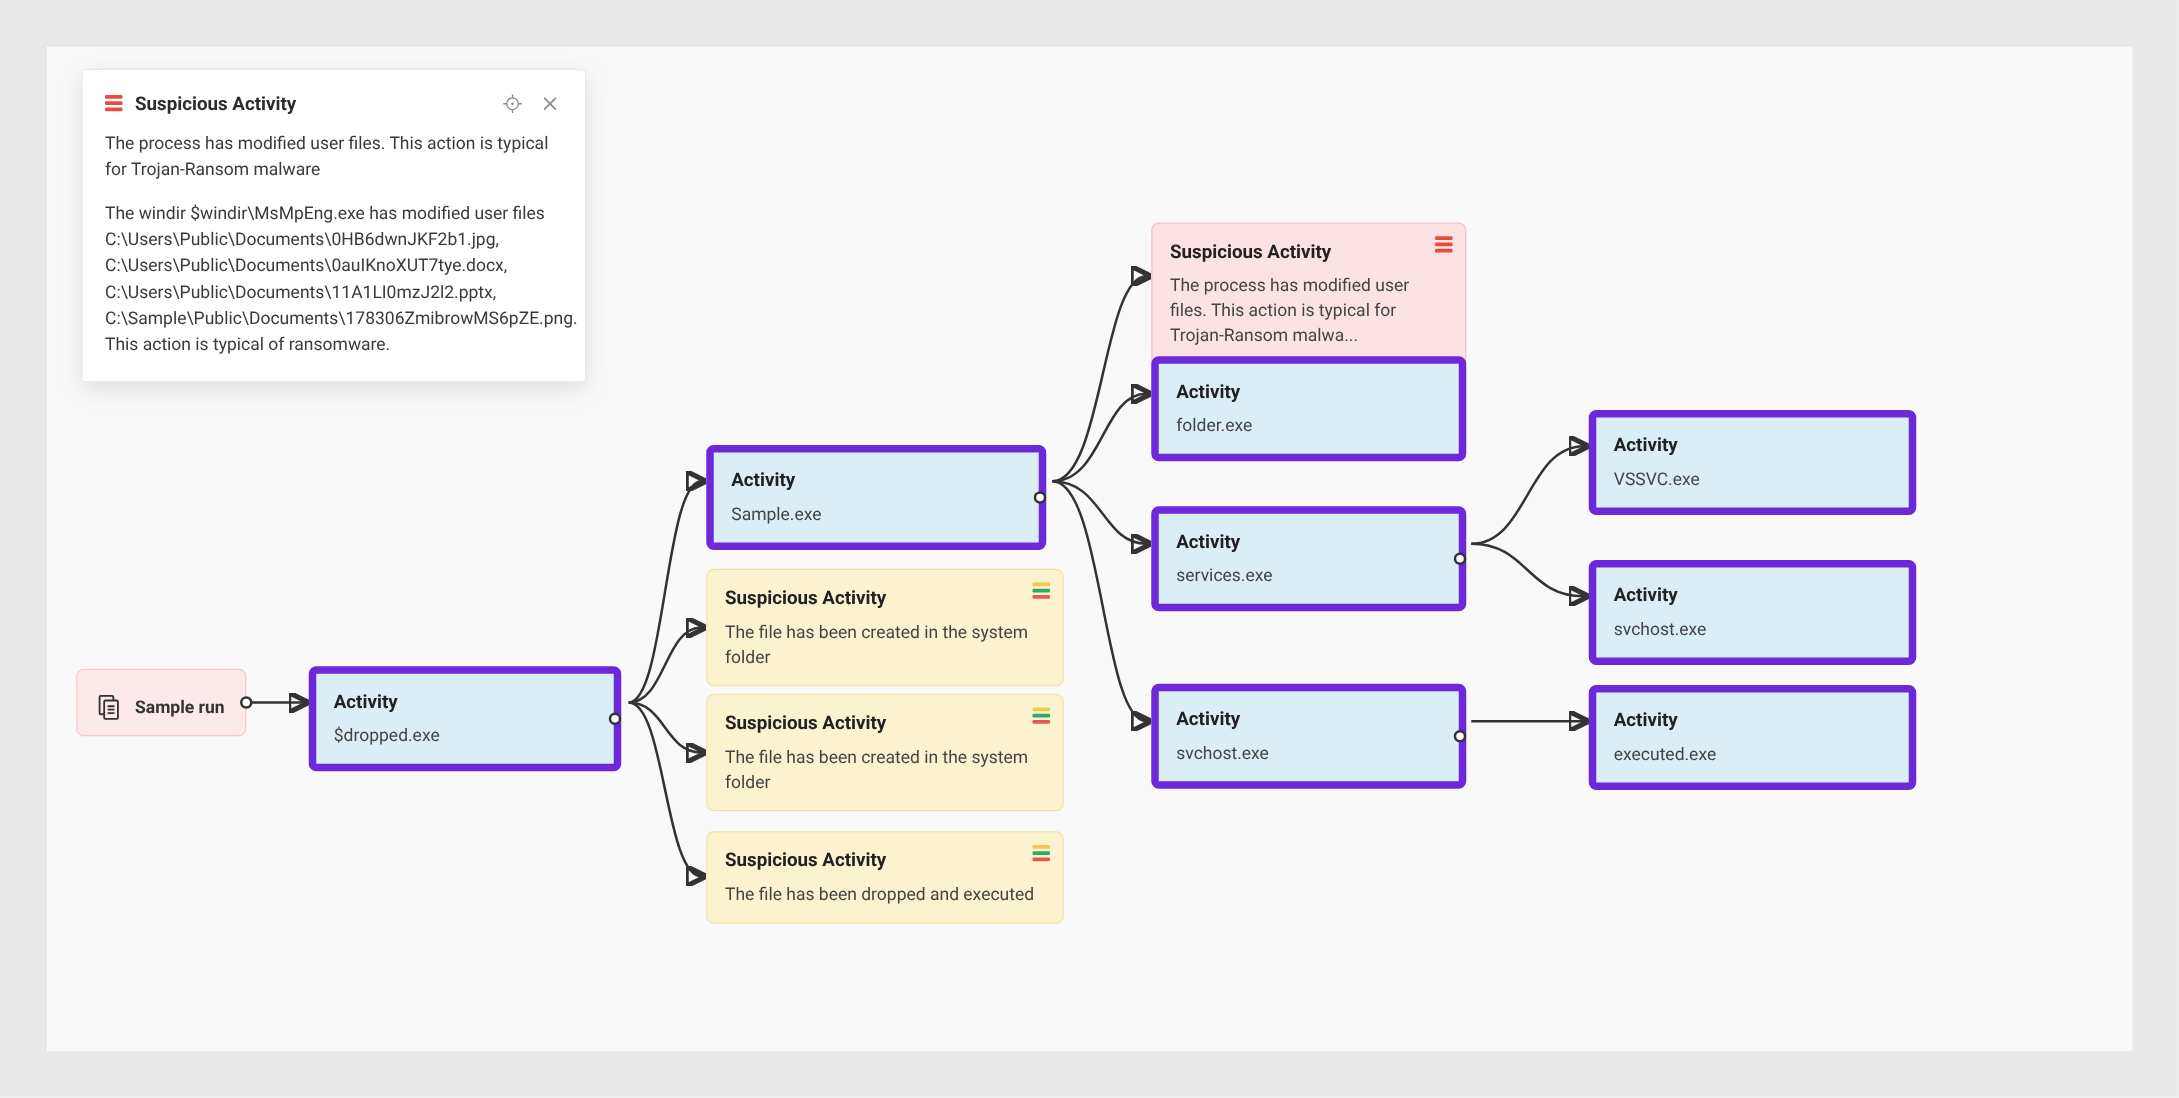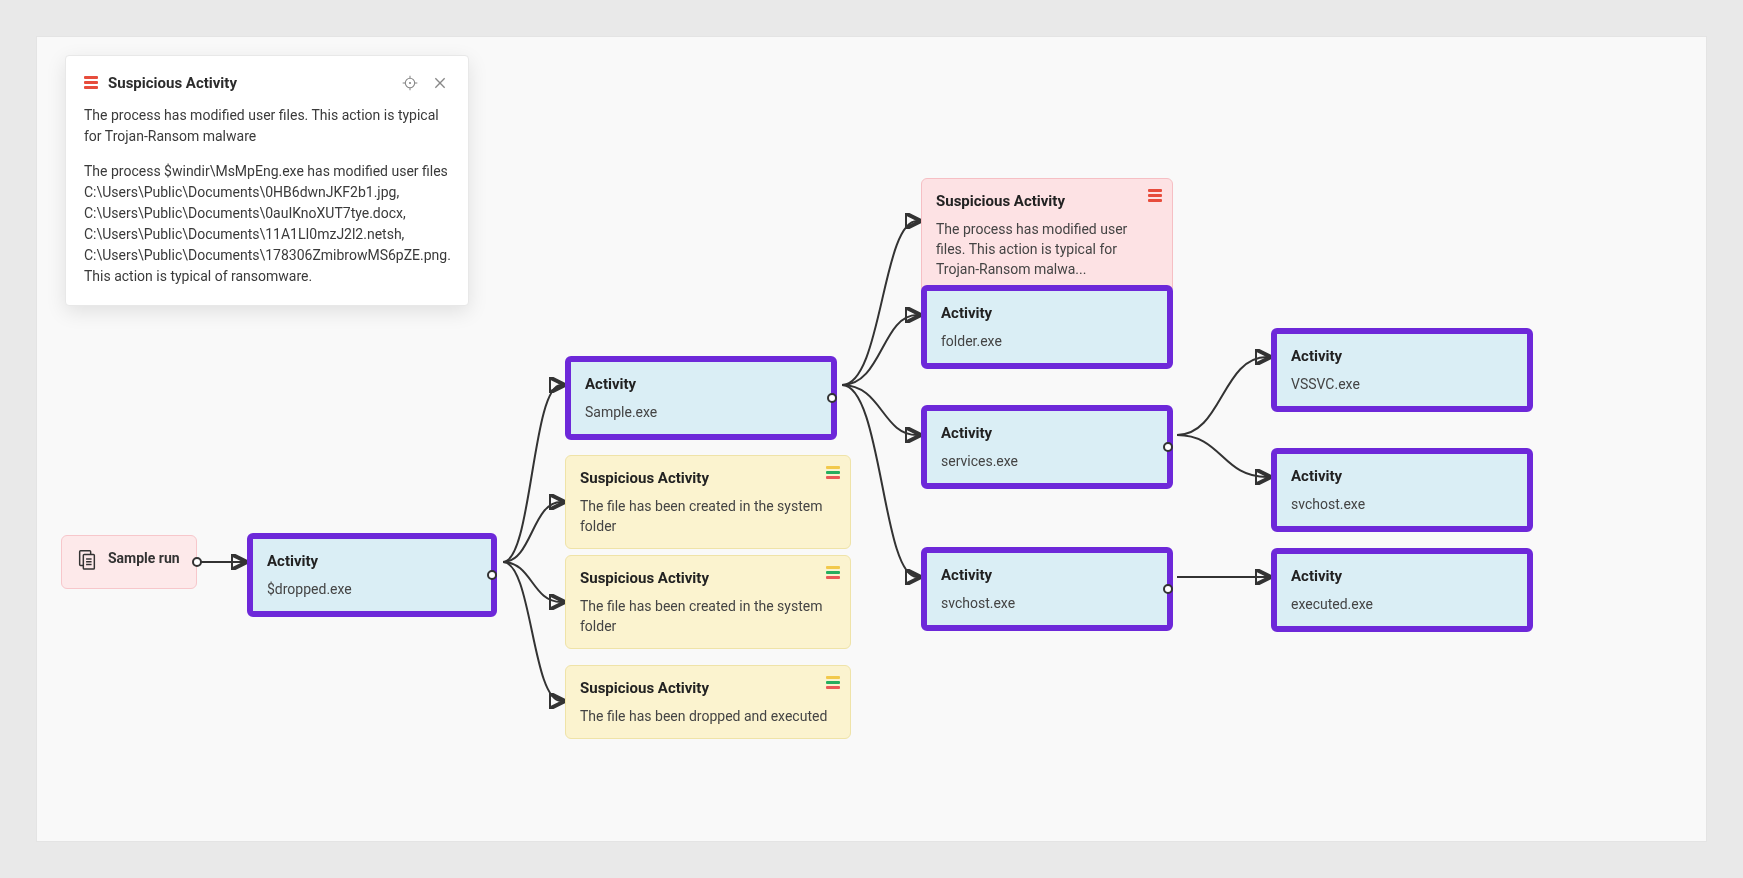--- a/index.html
+++ b/index.html
@@ -54,21 +54,21 @@
   }
   .node .sub {
     color: #444;
     margin-top: 6px;
   }
 
   .node.root {
     background: #fde9ea;
     border: 1px solid #f7c7cb;
     display: flex;
-    align-items: flex-start;
+    align-items: flex-end;
     gap: 10px;
     font-weight: 700;
   }
   .node.activity {
     background: #daeef5;
     border: 6px solid #6d28d9;
   }
   .node.susp-yellow {
     background: #fbf3cf;
     border: 1px solid #efe3a8;
@@ -292,19 +292,19 @@
           <svg viewBox="0 0 24 24" width="16" height="16">
             <line x1="5" y1="5" x2="19" y2="19" stroke="currentColor" stroke-width="2"></line>
             <line x1="19" y1="5" x2="5" y2="19" stroke="currentColor" stroke-width="2"></line>
           </svg>
         </div>
       </div>
       <div class="body">
         <div>The process has modified user files. This action is typical for Trojan-Ransom malware</div>
         <div class="sep"></div>
         <div>
-          <span>The process </span><b>$windir\MsMpEng.exe</b><span> has modified user files </span><b>C:\Users\Public\Documents\0HB6dwnJKF2b1.jpg, C:\Users\Public\Documents\0auIKnoXUT7tye.docx, C:\Users\Public\Documents\11A1LI0mzJ2l2.netsh, C:\Users\Public\Documents\178306ZmibrowMS6pZE.png</b><span>. This action is typical of ransomware.</span>
+          <span>The windir </span><b>$windir\MsMpEng.exe</b><span> has modified user files </span><b>C:\Users\Public\Documents\0HB6dwnJKF2b1.jpg, C:\Users\Public\Documents\0auIKnoXUT7tye.docx, C:\Users\Public\Documents\11A1LI0mzJ2l2.pptx, C:\Sample\Public\Documents\178306ZmibrowMS6pZE.png</b><span>. This action is typical of ransomware.</span>
         </div>
       </div>
     </div>
 
   </div>
 </div>
 
 </body></html>

